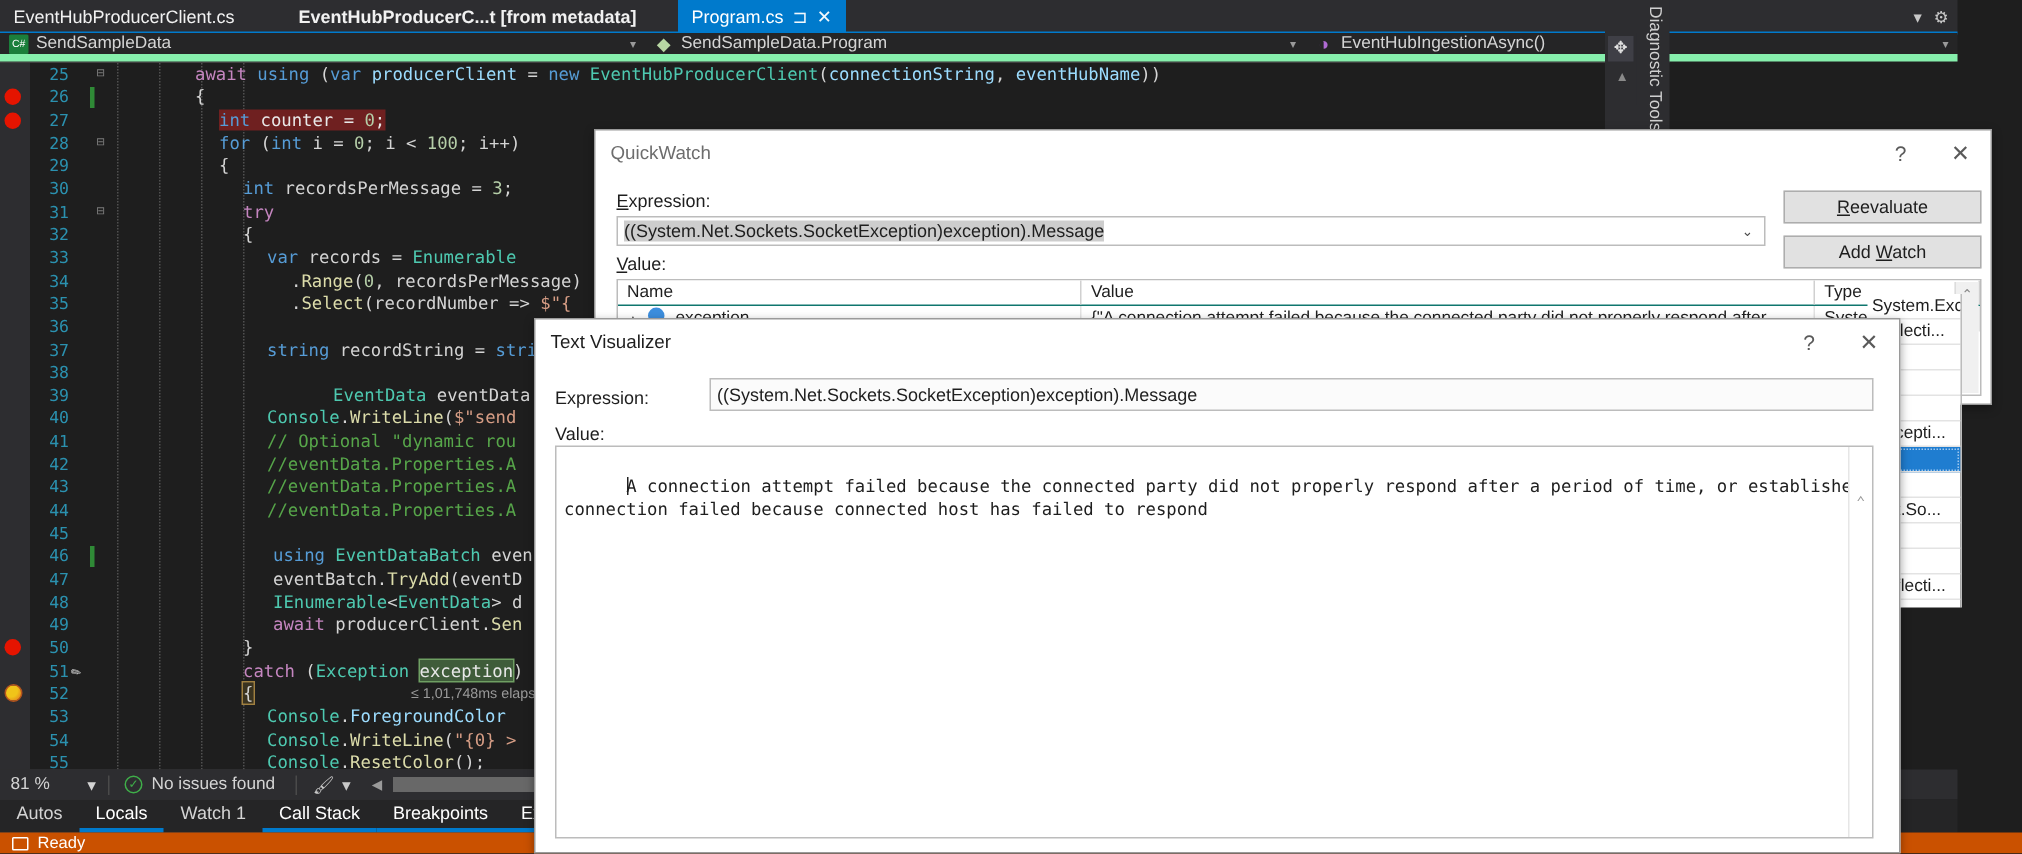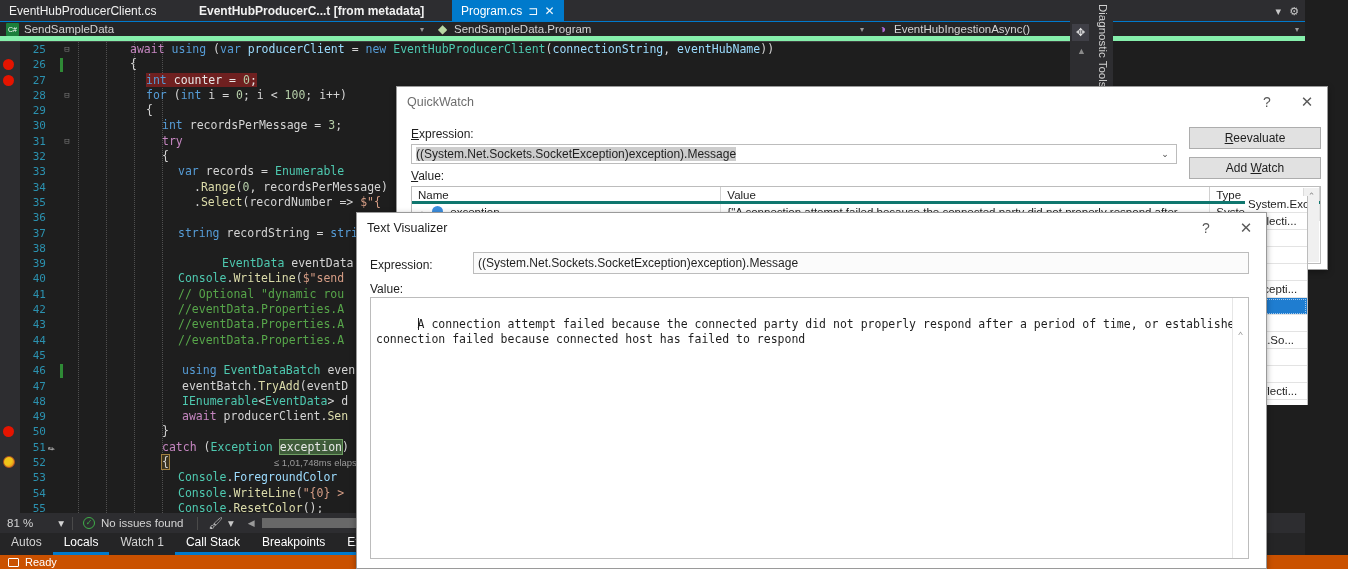--- a/index.html
+++ b/index.html
@@ -208,21 +208,21 @@
   }
   .pbtn {
     background: #e1e1e1; border: 1px solid #adadad;
     font-size: 12px; color: #1e1e1e;
     display: flex; align-items: center; justify-content: center; text-align: right;
   }
   .pbtn u { text-decoration: underline; }
 
   
   .grid { border: 1px solid #bcbcbc; background: #fff; }
-  .grid-head { display: flex; height: 17px; background: #fff; border-bottom: 3px solid #0f766e; }
+  .grid-head { display: flex; height: 17px; background: #fff; border-bottom: 1px solid #0f766e; }
   .gh {
     font-size: 11.5px; color: #1e1e1e; padding-left: 6px; line-height: 16px;
     border-right: 1px solid #d0d0d0; overflow: hidden; white-space: nowrap;
   }
   .grid-row { display: flex; height: 17px; }
   .gc {
     font-size: 11.5px; color: #1e1e1e; padding-left: 6px; line-height: 17px;
     border-right: 1px solid #e3e3e3; overflow: hidden; white-space: nowrap;
   }
   .expander { color: #4a4a4a; font-size: 8px; padding-right: 3px; }

